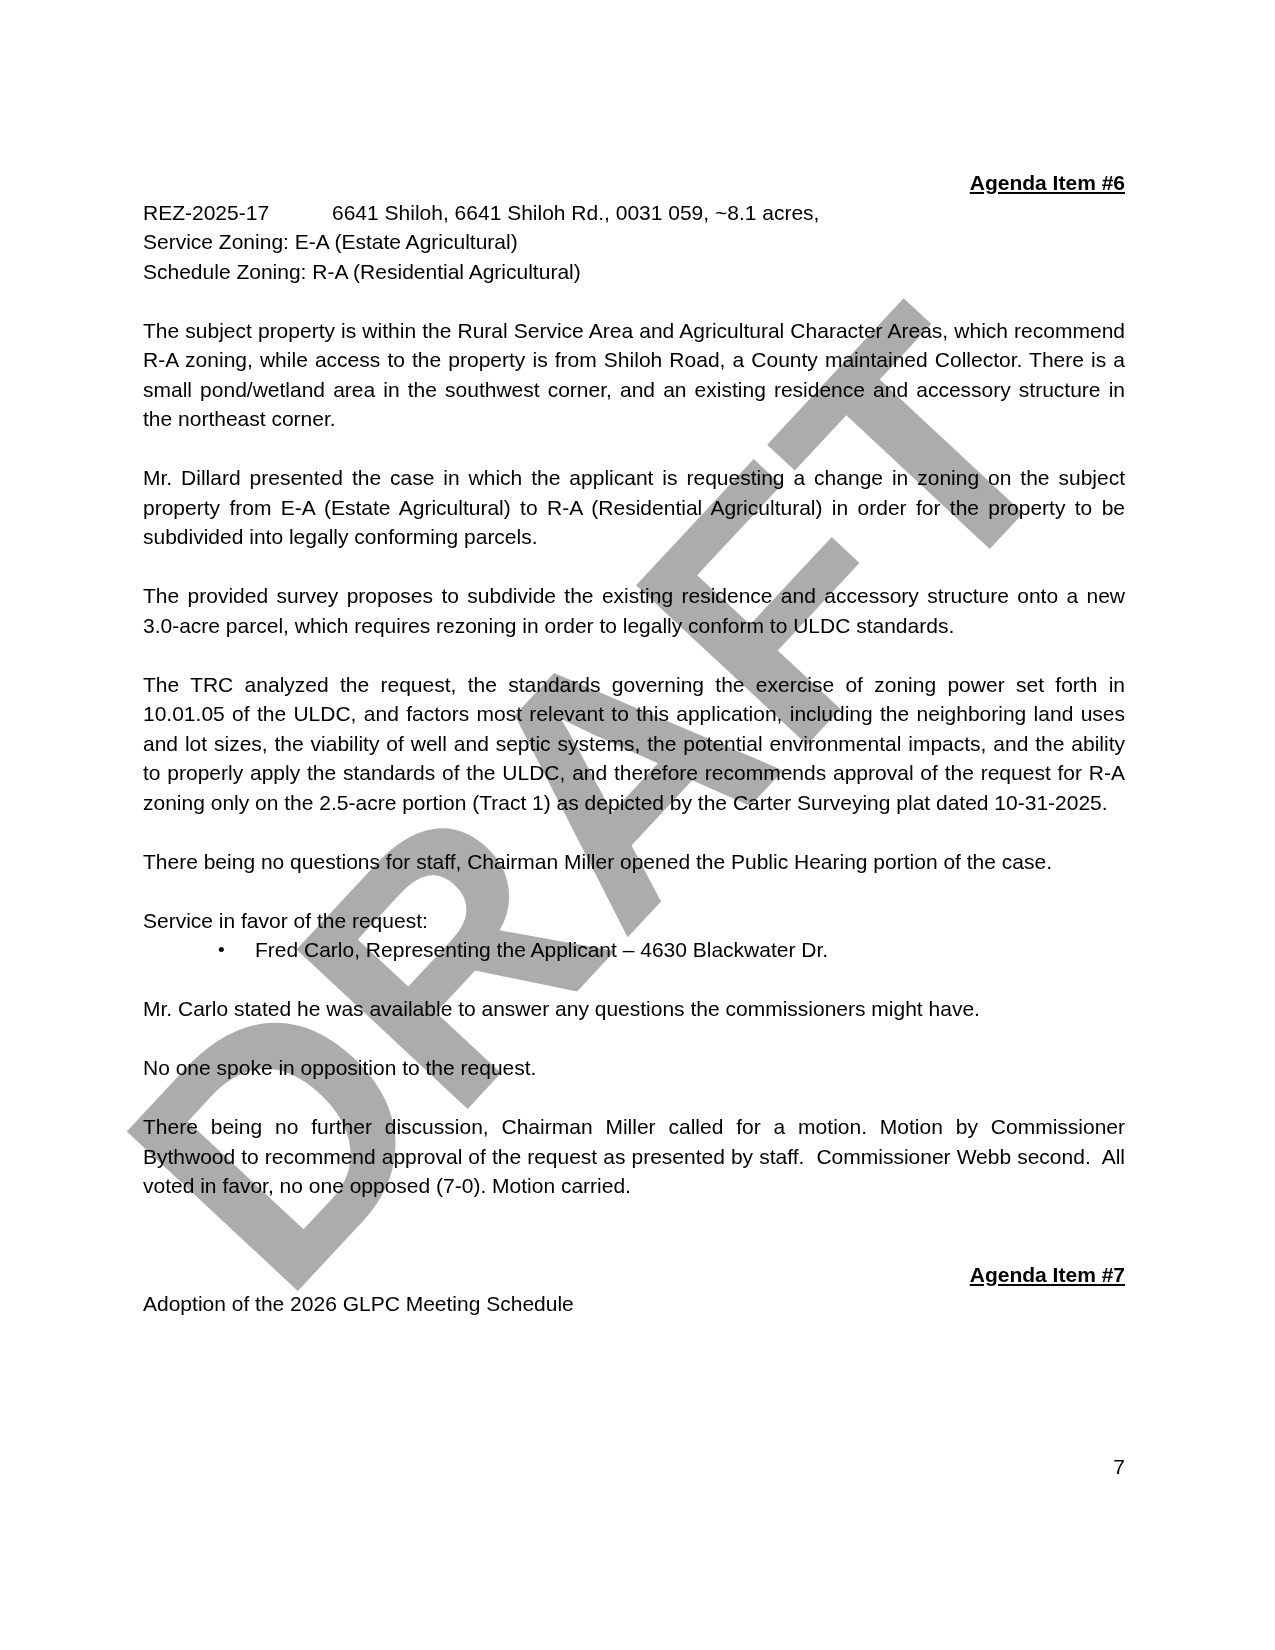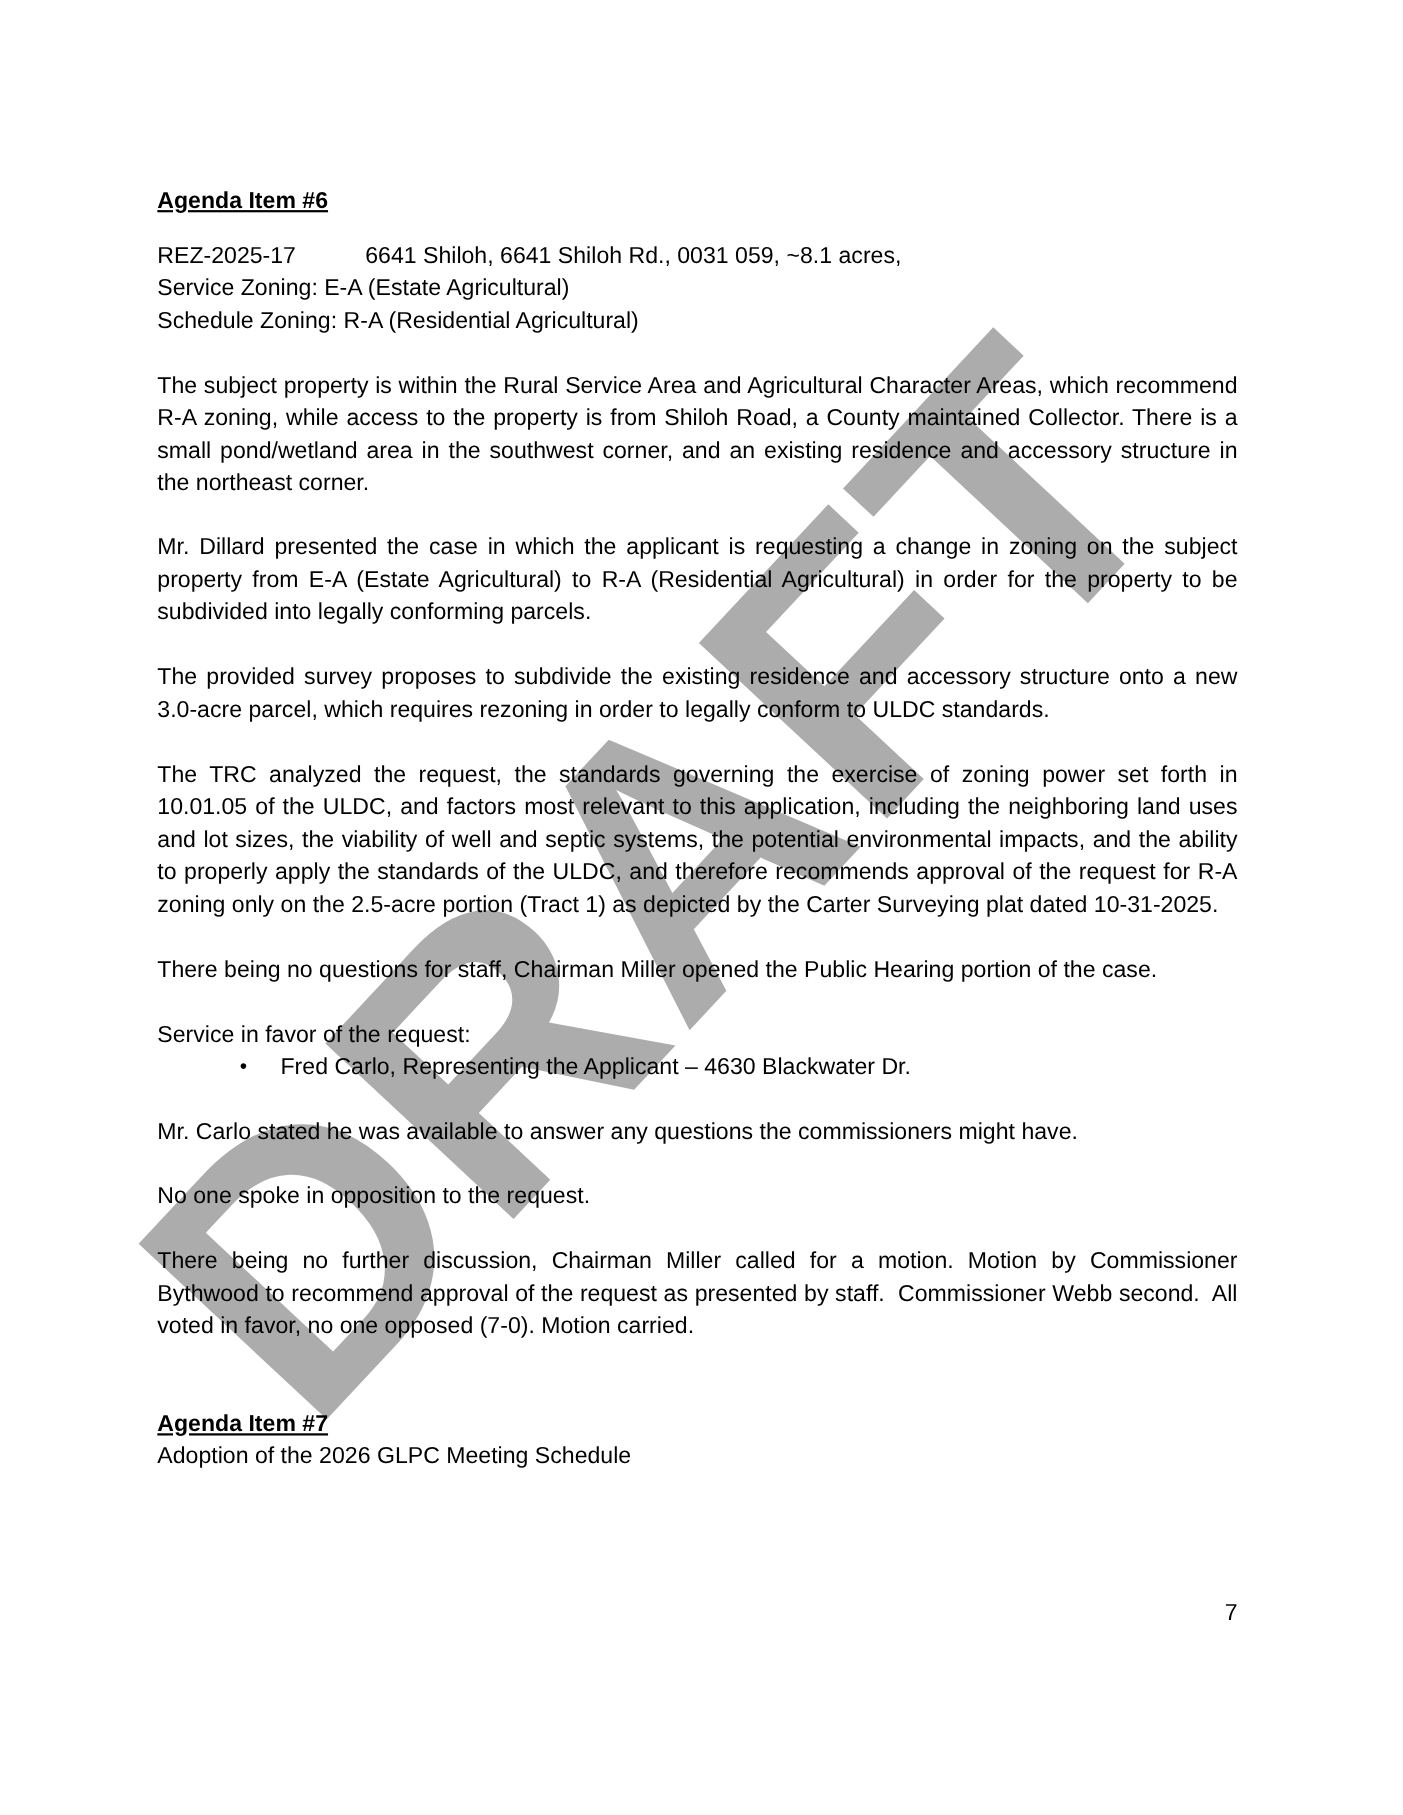--- a/index.html
+++ b/index.html
@@ -35,22 +35,23 @@
     top: 168px;
     width: 982px;
     font-size: 21px;
     line-height: 29.5px;
     z-index: 1;
   }
   .block { margin: 0 0 29.5px 0; }
   .heading {
     font-weight: 700;
     text-decoration: underline;
+    text-align: right;
   }
-  .case-row { display: flex; margin-top: 20px; }
+  .case-row { display: flex; }
   .case-id {
     flex: 0 0 189px;
   }
   .para {
     margin: 0 0 29.5px 0;
     text-align: justify;
     white-space: pre-wrap;
   }
   .para-wide {
     margin: 0 0 59px 0;

